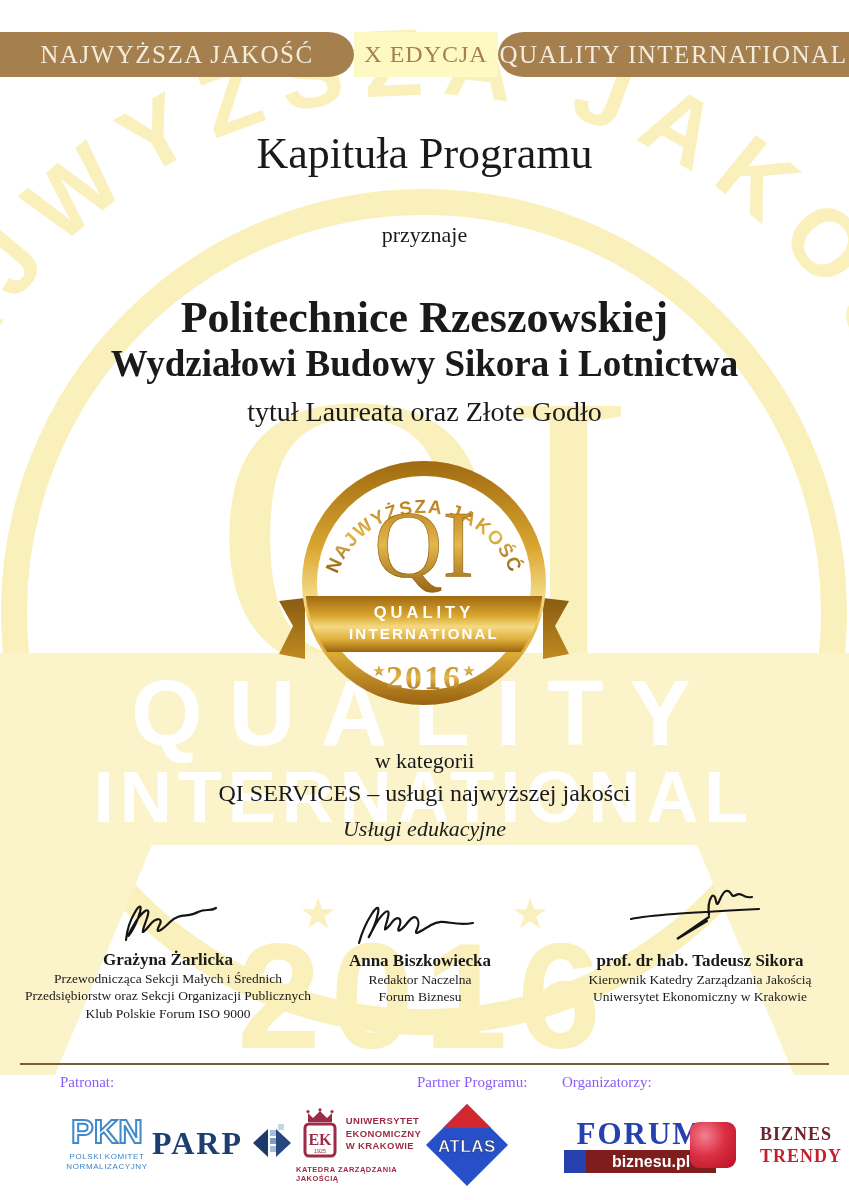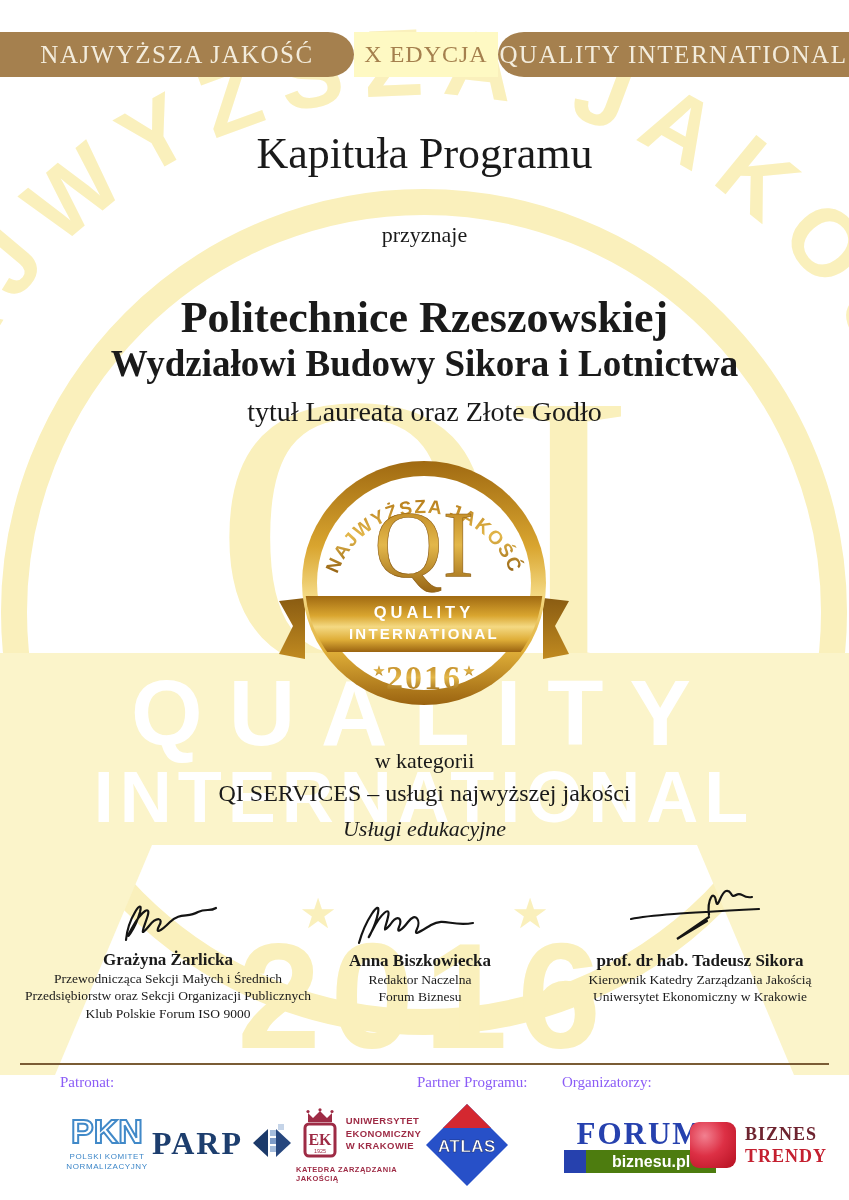--- a/index.html
+++ b/index.html
@@ -45,24 +45,24 @@
     color:#1d3e6e;letter-spacing:2px;}
   .uek-row{display:flex;flex-direction:row;align-items:center;gap:7px;}
   .uek-lines{font-family:"Liberation Sans",sans-serif;font-size:9.5px;font-weight:bold;
     color:#9e2b45;line-height:1.3;letter-spacing:0.4px;text-align:left;}
   .uek-sub{font-family:"Liberation Sans",sans-serif;font-size:7.5px;font-weight:bold;
     color:#9e2b45;letter-spacing:0.5px;margin-top:5px;}
   .forum-top{font-family:"Liberation Serif",serif;font-weight:bold;font-size:31px;
     color:#2641ae;letter-spacing:2px;line-height:1;}
   .forum-bar{display:flex;flex-direction:row;width:152px;height:23px;margin-top:1px;}
   .forum-sq{width:22px;height:23px;background:#2641ae;}
-  .forum-red{flex:1;background:#4d7c0f;color:#fff;display:flex;align-items:center;
+  .forum-red{flex:1;background:#7f1d1d;color:#fff;display:flex;align-items:center;
     justify-content:center;font-family:"Liberation Sans",sans-serif;
     font-weight:bold;font-size:16px;}
-  .bt-wrap{flex-direction:row !important;align-items:center;gap:9px;}
+  .bt-wrap{flex-direction:row !important;align-items:center;gap:24px;}
   .bt-sq{width:46px;height:46px;border-radius:9px;
     background:radial-gradient(circle at 32% 30%, #f28090 0%, #dd3045 45%, #b50f20 100%);}
   .bt-text{font-family:"Liberation Serif",serif;font-weight:bold;font-size:18px;
     letter-spacing:1px;line-height:1.25;text-align:left;}
   .bt-l1{color:#6e2430;}
   .bt-l2{color:#c42030;}
   .wm{position:absolute;top:0;left:0;z-index:0;pointer-events:none;}
   .fg{z-index:1;}
 </style>
 </head>

